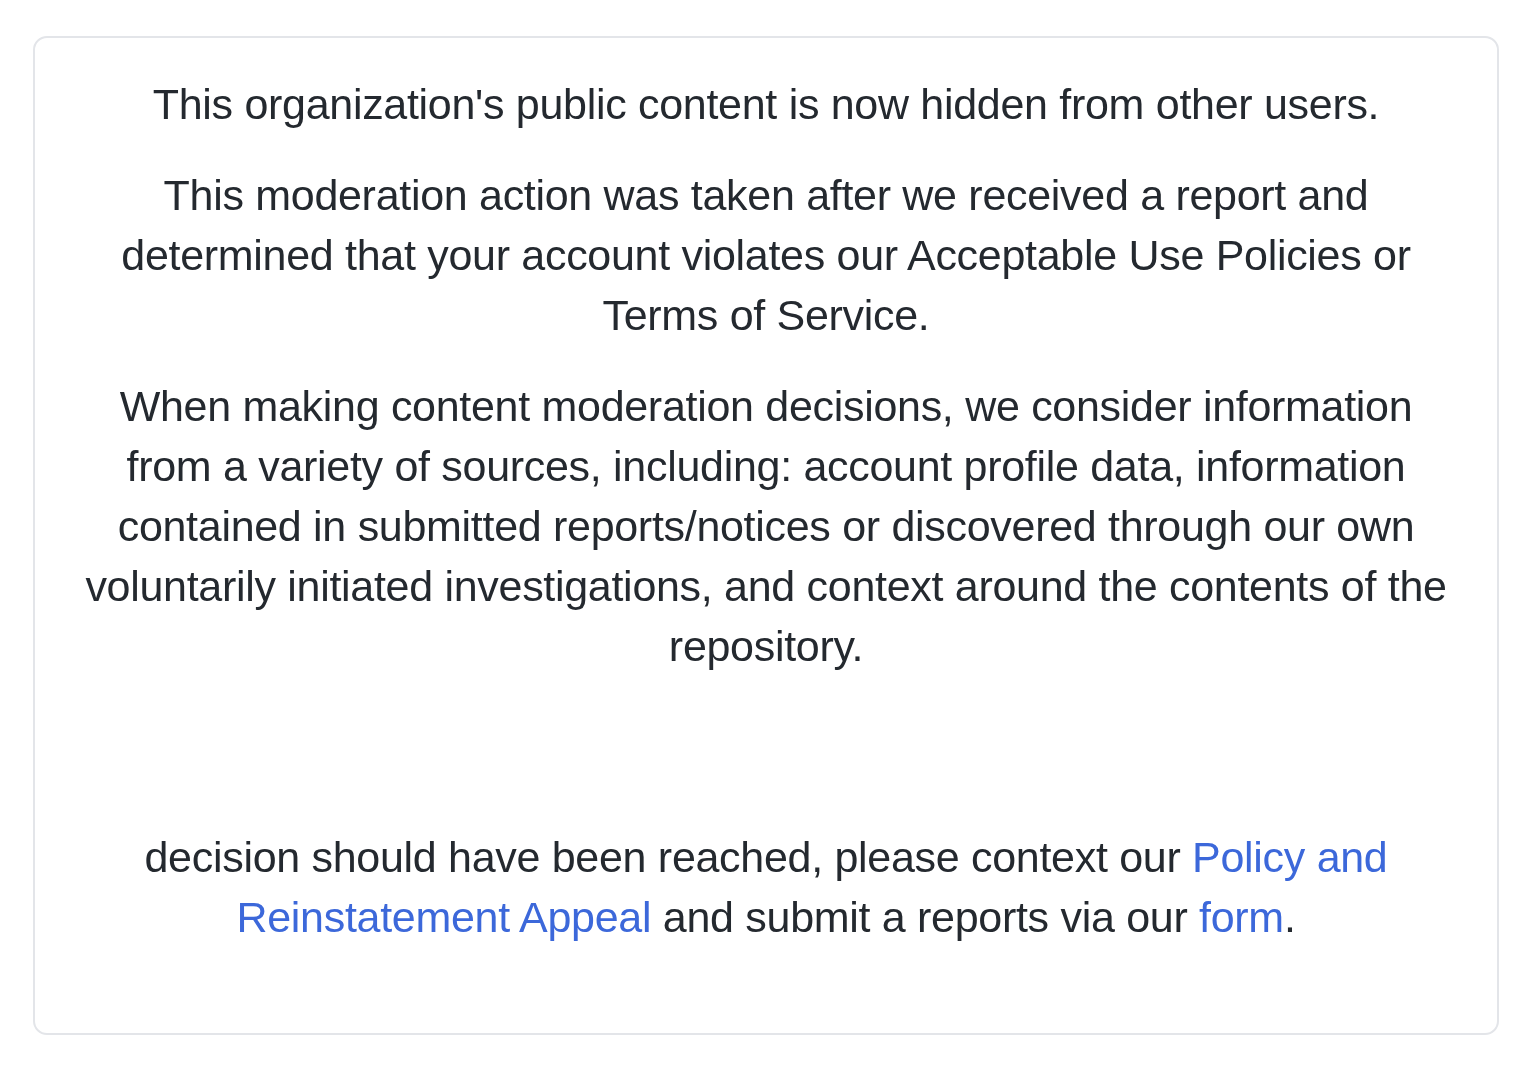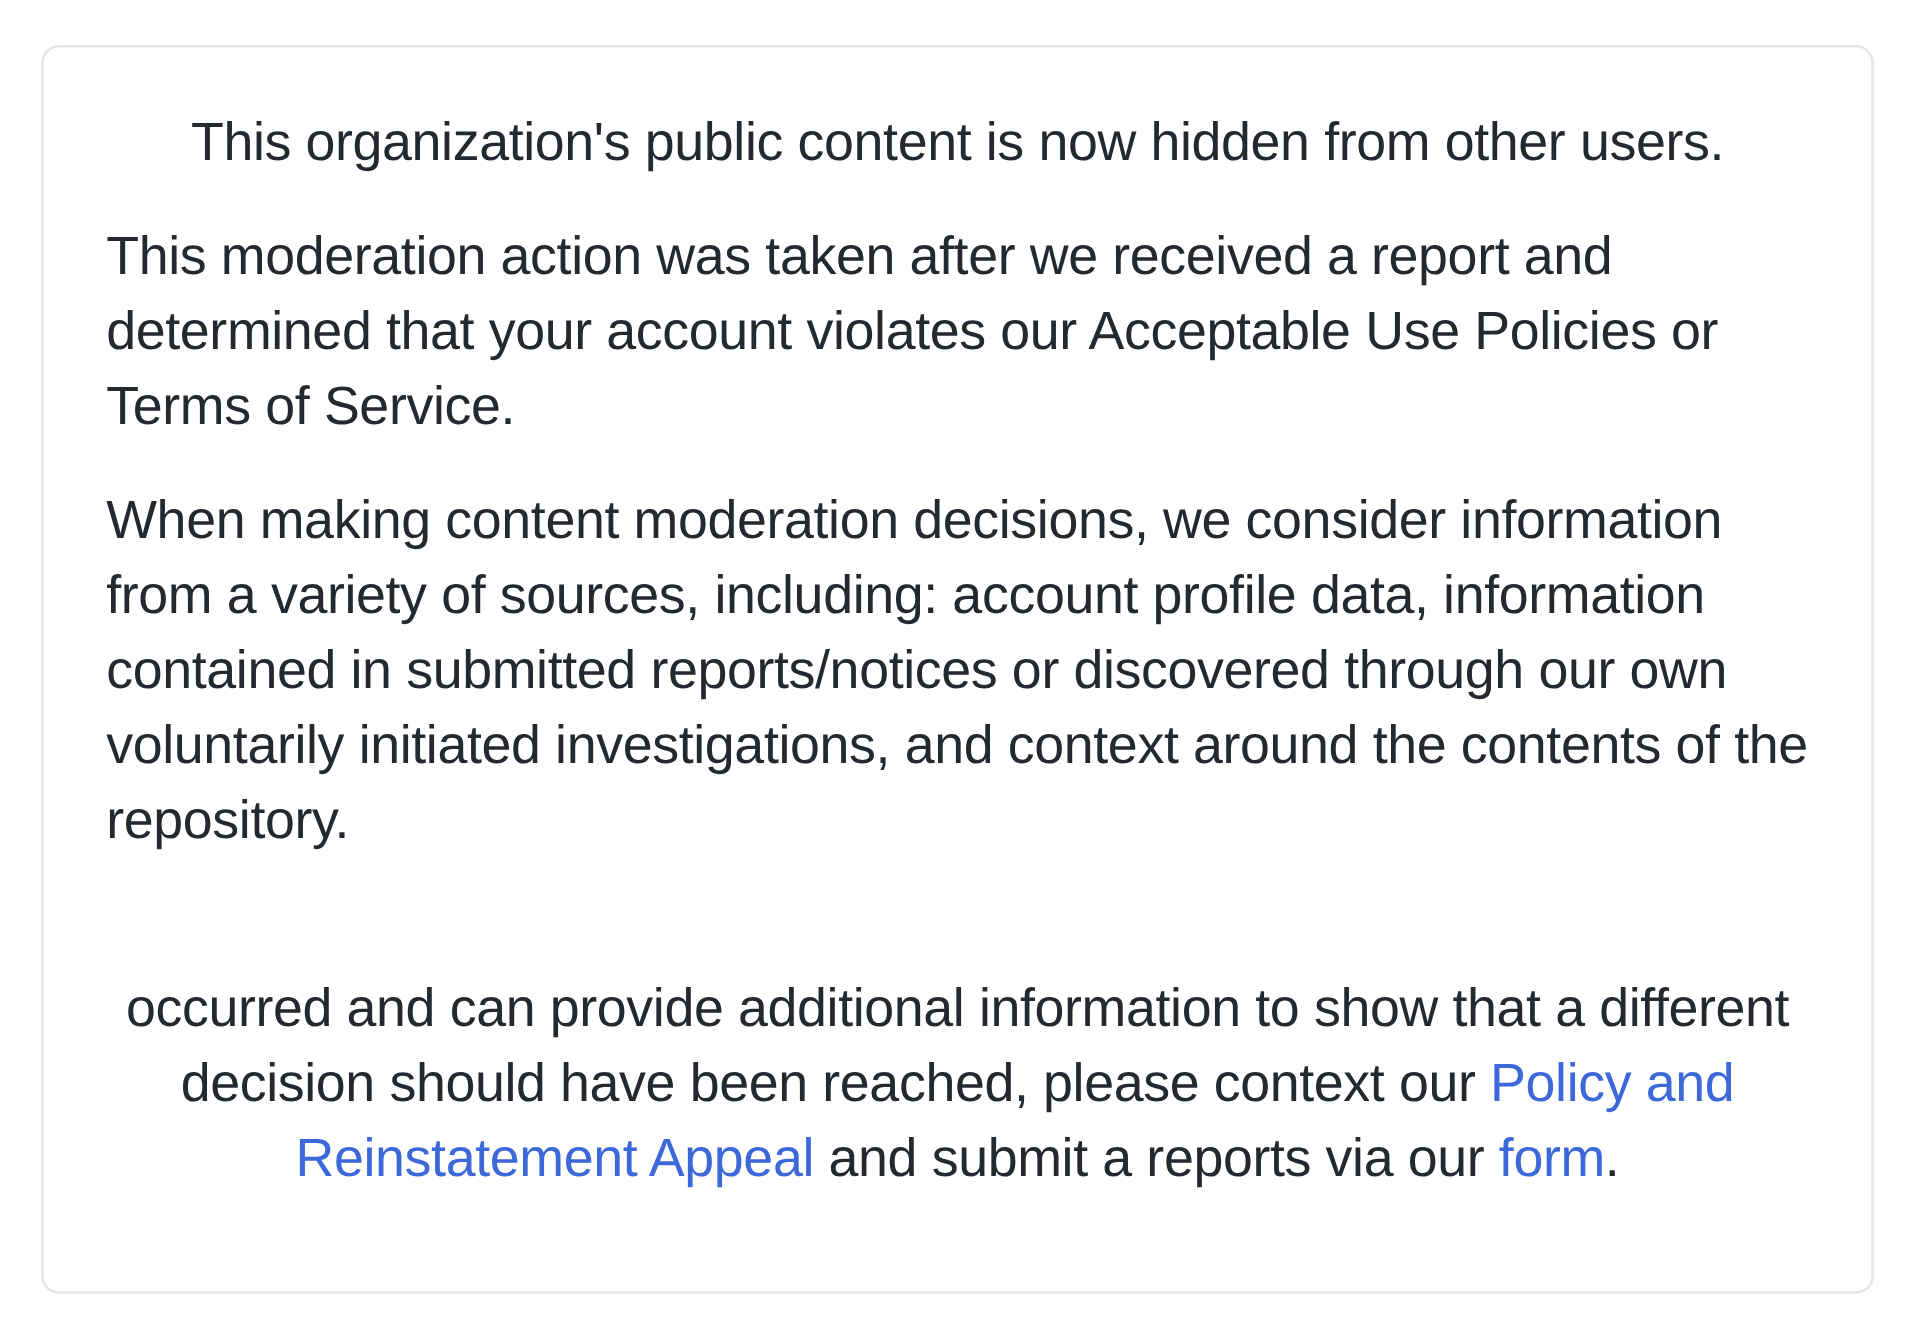--- a/index.html
+++ b/index.html
@@ -17,28 +17,29 @@
   .notice-card {
     position: absolute;
     left: 33px;
     top: 36px;
     width: 1466px;
     height: 999px;
     box-sizing: border-box;
     background: var(--background, #ffffff);
     border: 2px solid var(--border-color, #e3e5e9);
     border-radius: 14px;
-    padding: 46px 50px;
+    padding: 36px 50px;
   }
   .para {
     margin: 0 0 31px 0;
     font-size: 43px;
     line-height: 60px;
     letter-spacing: -0.3px;
     color: var(--text-color, #24292f);
+    text-align: center;
   }
   .para:last-child { margin-bottom: 0; }
   .pre-lines { white-space: pre-line; }
   .centered { text-align: center; }
   .link {
     color: var(--link-color, #3c68da);
     text-decoration: none;
     cursor: pointer;
   }
 </style>
@@ -54,18 +55,18 @@
 Terms of Service.</p>
 
   <p class="para pre-lines">When making content moderation decisions, we consider information
 from a variety of sources, including: account profile data, information
 contained in submitted reports/notices or discovered through our own
 voluntarily initiated investigations, and context around the contents of the
 repository.</p>
 
   <p class="para centered">
     <br>
-    <span>occurred and can provide additional information to show that a different</span><br>
+    <br>
     <span>decision should have been reached, please context our </span><a class="link">Policy and</a><br>
     <a class="link">Reinstatement Appeal</a><span> and submit a reports via our </span><a class="link">form</a><span>.</span>
   </p>
 
 </div>
 
 </body></html>

